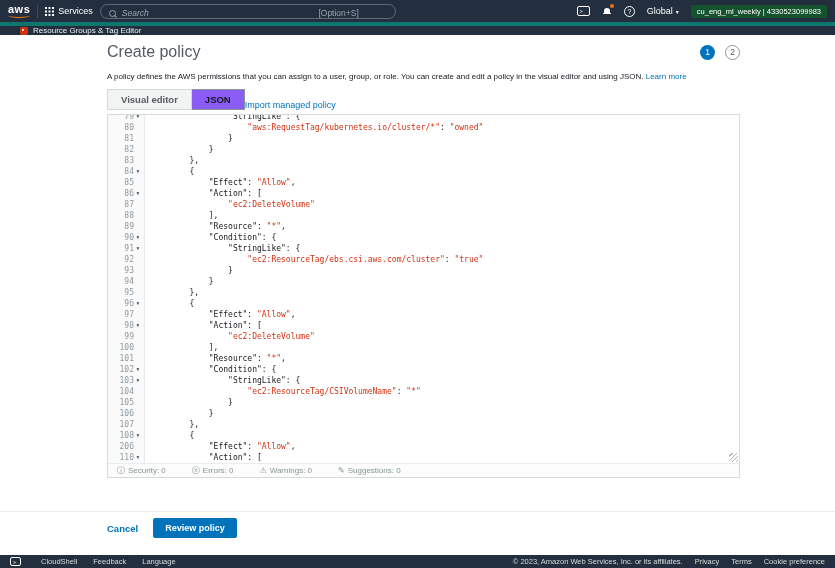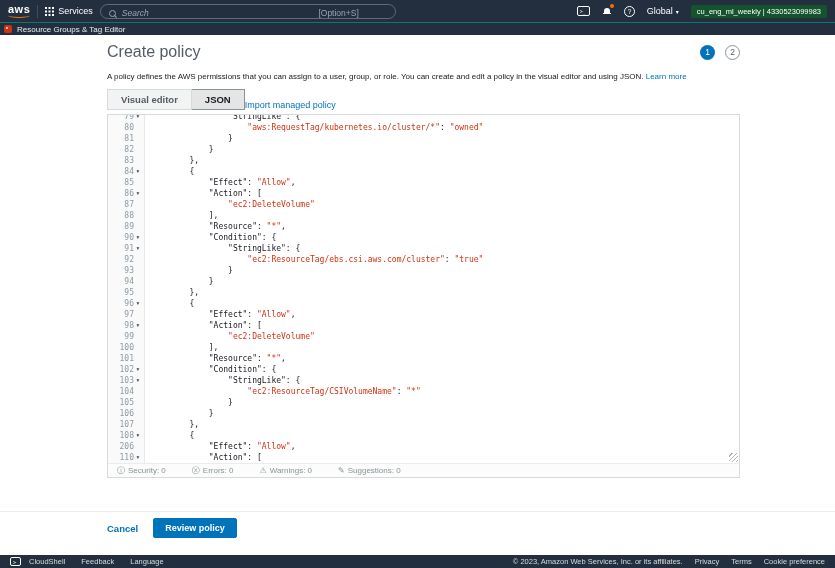--- a/index.html
+++ b/index.html
@@ -25,39 +25,39 @@
   .bellwrap{position:relative;display:inline-block;width:10px;height:10px;cursor:pointer}
   .bell::before{content:"";position:absolute;left:2px;top:2px;width:6px;height:5px;background:#fff;border-radius:3px 3px 0 0}
   .bell::after{content:"";position:absolute;left:1px;top:7px;width:8px;height:1px;background:#fff}
   .badge-dot{position:absolute;right:-2px;top:-2px;width:4px;height:4px;border-radius:50%;background:var(--orange,#ec7211)}
   .help{width:11px;height:11px;border:1px solid #fff;border-radius:50%;font-size:7px;display:inline-flex;align-items:center;justify-content:center;cursor:pointer}
   .region{display:inline-flex;align-items:center;gap:3px;cursor:pointer}
   .caret{font-size:6px}
   .account{background:#14532d;border-radius:2px;padding:2px 6px;font-size:7.5px;white-space:nowrap;cursor:pointer}
 
   
-  .subbar{height:13px;background:var(--nav-bg,#232f3e);border-top:1px solid #0f766e;display:flex;align-items:center;gap:5px;padding:0 4px;color:#e9edf1;font-size:8px}
+  .subbar{height:13px;background:var(--nav-bg,#232f3e);border-top:4px solid #0f766e;display:flex;align-items:center;gap:5px;padding:0 20px;color:#e9edf1;font-size:8px}
   .rg-icon{width:8px;height:8px;border-radius:2px;background:var(--code-red,#d13212);position:relative}
   .rg-icon::after{content:"";position:absolute;left:2px;top:2px;width:2px;height:2px;border-radius:50%;background:#fff}
 
   
   .content{padding:0 95px 0 107px}
   .page-head{display:flex;justify-content:space-between;align-items:center;margin-top:8px}
   .page-title{font-size:16px;font-weight:400;color:#545b64}
   .steps{display:flex;align-items:center;gap:10px}
   .step{width:15px;height:15px;border-radius:50%;font-size:8.5px;display:flex;align-items:center;justify-content:center;cursor:pointer}
   .step.active{background:var(--blue,#0073bb);color:#fff}
   .step.inactive{border:1px solid #879596;background:#fff;color:#545b64}
   .desc{margin-top:11px;font-size:8px;color:#16191f}
   a.link{color:var(--blue,#0073bb);text-decoration:none;cursor:pointer}
   .tab-row{margin-top:8px;display:flex;align-items:flex-end;}
   .tabs{display:flex}
   .tab{font-family:inherit;font-size:9.5px;font-weight:700;padding:4px 13px;border:1px solid #d5dbdb;background:#f2f3f3;color:#545b64;cursor:pointer}
   .tab + .tab{border-left:none}
-  .tab.active{background:#e5e5e5;color:#16191f;border-color:#879596}
+  .tab.active{background:#8b5cf6;color:#16191f;border-color:#879596}
   .import-link{font-size:9px;font-weight:400}
 
   
   .editor-wrap{margin-top:4px;border:1px solid var(--panel-border,#d5dbdb)}
   .editor{height:348px;overflow:hidden;position:relative;background:#fff;cursor:text}
   .ed-inner{margin-top:-4px}
   .ed-row{display:flex;height:11px;line-height:11px;font-family:"DejaVu Sans Mono","Liberation Mono",monospace;font-size:8px}
   .gut{flex:0 0 37px;display:flex;justify-content:flex-end;align-items:center;background:#fafafa;border-right:1px solid #e7eaea;color:#8d9aa3;padding-right:2px}
   .fold{width:8px;font-size:5.5px;color:#3f4b52;text-align:center;font-family:"Liberation Sans",sans-serif;cursor:pointer}
   .codeline{flex:1;white-space:pre;padding-left:6px;color:var(--code-plain,#16191f)}
@@ -72,21 +72,21 @@
   .foot-row{display:flex;justify-content:space-between;align-items:center;margin-top:6px;padding:0 95px 0 107px}
   .charcount{font-size:8.5px;font-style:italic;color:#545b64;line-height:1.4}
   .foot-actions{display:flex;align-items:center;gap:15px}
   .cancel{font-size:9.5px;font-weight:700}
   .review-btn{background:var(--blue,#0073bb);color:#fff;border:1px solid var(--blue,#0073bb);border-radius:2px;font-family:inherit;font-size:9px;font-weight:700;padding:4px 11px;cursor:pointer}
 
   
   .bottombar{position:absolute;left:0;bottom:0;width:100%;height:13px;background:var(--nav-bg,#232f3e);display:flex;align-items:center;justify-content:space-between;padding:0 10px;color:#d5dbdb;font-size:7.5px}
   .bb-left,.bb-right{display:flex;align-items:center;gap:16px}
   .bb-right{gap:12px}
-  .cloudshell{display:flex;align-items:center;gap:8px;cursor:pointer}
+  .cloudshell{display:flex;align-items:center;gap:20px;cursor:pointer}
   .term.small{width:11px;height:9px}
   .bb-left span,.bb-right span{cursor:pointer}
   .bb-right .static{cursor:default}
 </style>
 </head>
 <body>
 
 <div class="page">
 
   <header class="topbar">

